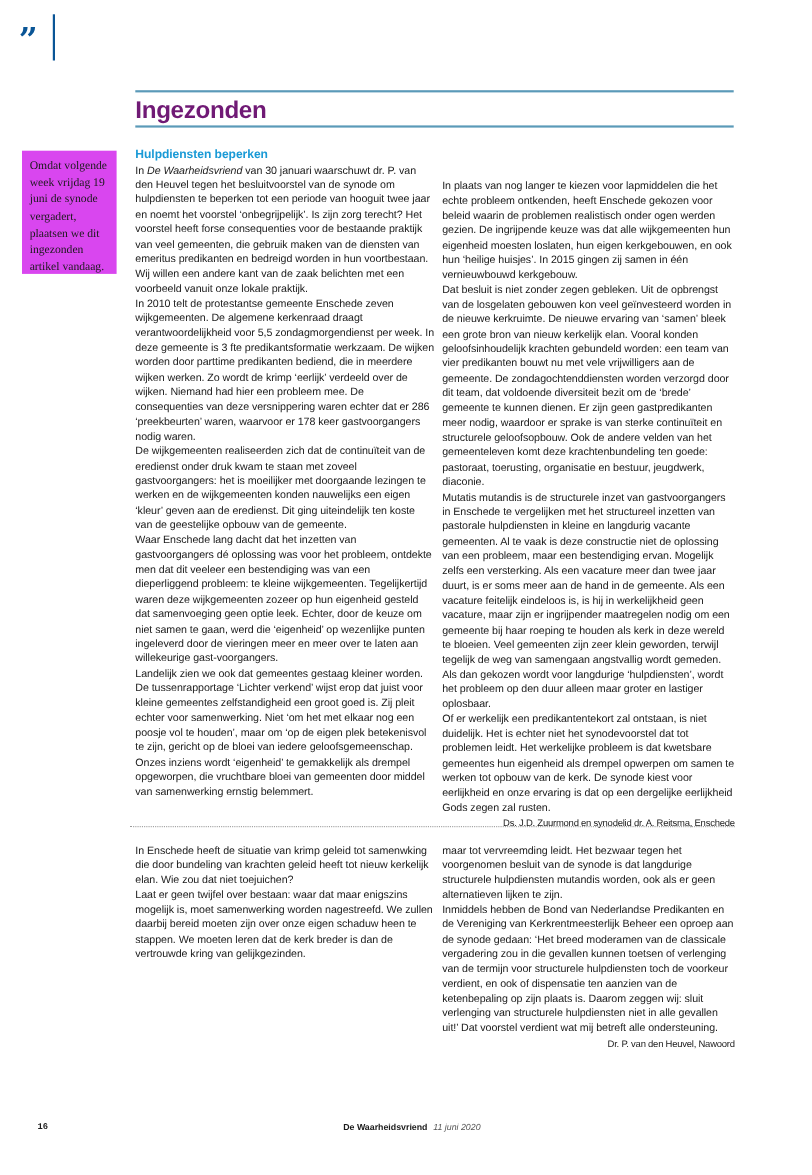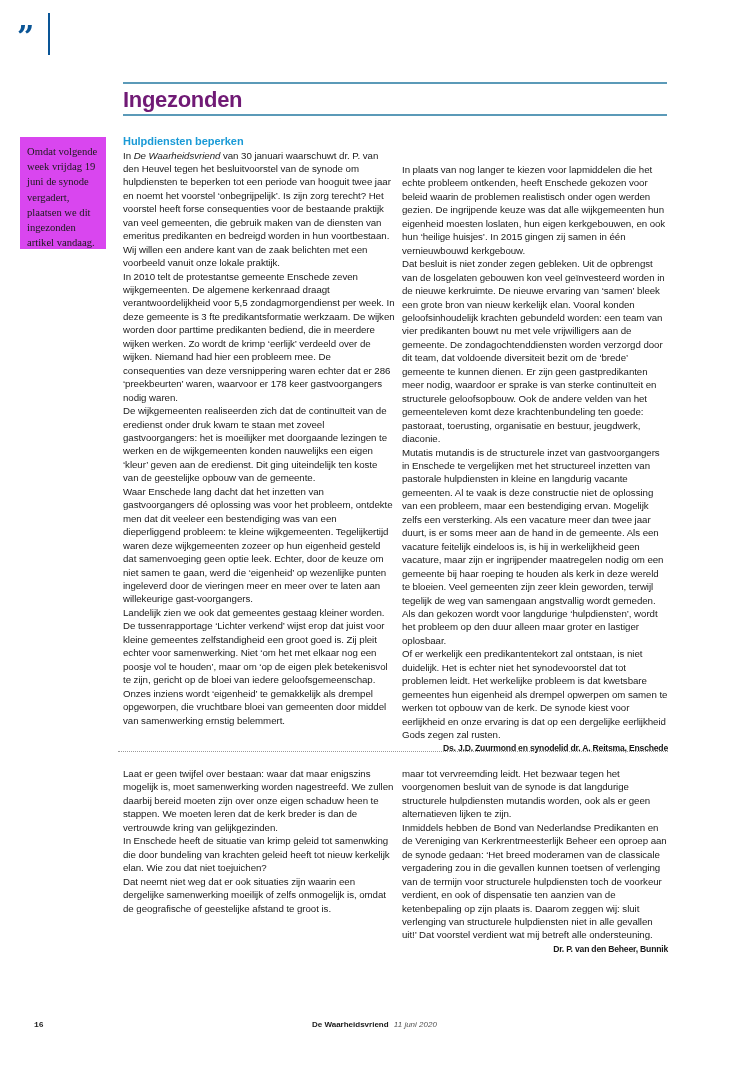--- a/index.html
+++ b/index.html
@@ -18,21 +18,21 @@
                   font-size: 10.6px; line-height: 15.2px; color: #1a1a1a; }
   .col { position: absolute; font-family: "Liberation Sans", sans-serif; font-size: 9.7px; line-height: 13.45px;
          color: #1a1a1a; letter-spacing: -0.05px; }
   .col p { margin: 0; }
   .col1 { left: 123px; top: 135px; width: 272px; }
   .col2 { left: 402px; top: 135px; width: 266px; margin-top: 28px; }
   .col3 { left: 123px; top: 767px; width: 272px; }
   .col4 { left: 402px; top: 767px; width: 266px; }
   .subhead { font-family: "Liberation Sans", sans-serif; font-weight: bold; font-size: 11px; line-height: 13.5px;
              color: #1a9ad6; }
-  .signature { text-align: right; font-weight: bold; font-size: 8.6px; letter-spacing: -0.2px; margin-top: 1px !important; }
+  .signature { text-align: right; font-weight: normal; font-size: 8.6px; letter-spacing: -0.2px; margin-top: 1px !important; }
   .dotted-sep { position: absolute; left: 118px; top: 751px; width: 550px; height: 0;
                 border-top: 1px dotted #9a9a9a; }
   .footer-page { position: absolute; left: 34px; top: 1020px; font-family: Liberation Mono, monospace;
                  font-size: 8px; color: #1a1a1a; font-weight: bold; }
   .footer-pub { position: absolute; left: 312px; top: 1020px; font-family: Liberation Sans, sans-serif;
                 font-size: 8px; color: #1a1a1a; }
   .footer-pub .pub { font-weight: bold; }
   .footer-pub .date { font-style: italic; color: #555; margin-left: 3px; }
   em { font-style: italic; }
 </style>
@@ -63,28 +63,27 @@
   <p>In plaats van nog langer te kiezen voor lapmiddelen die het echte probleem ontkenden, heeft Enschede gekozen voor beleid waarin de problemen realistisch onder ogen werden gezien. De ingrijpende keuze was dat alle wijkgemeenten hun eigenheid moesten loslaten, hun eigen kerkgebouwen, en ook hun ‘heilige huisjes’. In 2015 gingen zij samen in één vernieuwbouwd kerkgebouw.</p>
   <p>Dat besluit is niet zonder zegen gebleken. Uit de opbrengst van de losgelaten gebouwen kon veel geïnvesteerd worden in de nieuwe kerkruimte. De nieuwe ervaring van ‘samen’ bleek een grote bron van nieuw kerkelijk elan. Vooral konden geloofsinhoudelijk krachten gebundeld worden: een team van vier predikanten bouwt nu met vele vrijwilligers aan de gemeente. De zondagochtenddiensten worden verzorgd door dit team, dat voldoende diversiteit bezit om de ‘brede’ gemeente te kunnen dienen. Er zijn geen gastpredikanten meer nodig, waardoor er sprake is van sterke continuïteit en structurele geloofsopbouw. Ook de andere velden van het gemeenteleven komt deze krachtenbundeling ten goede: pastoraat, toerusting, organisatie en bestuur, jeugdwerk, diaconie.</p>
   <p>Mutatis mutandis is de structurele inzet van gastvoorgangers in Enschede te vergelijken met het structureel inzetten van pastorale hulpdiensten in kleine en langdurig vacante gemeenten. Al te vaak is deze constructie niet de oplossing van een probleem, maar een bestendiging ervan. Mogelijk zelfs een versterking. Als een vacature meer dan twee jaar duurt, is er soms meer aan de hand in de gemeente. Als een vacature feitelijk eindeloos is, is hij in werkelijkheid geen vacature, maar zijn er ingrijpender maatregelen nodig om een gemeente bij haar roeping te houden als kerk in deze wereld te bloeien. Veel gemeenten zijn zeer klein geworden, terwijl tegelijk de weg van samengaan angstvallig wordt gemeden. Als dan gekozen wordt voor langdurige ‘hulpdiensten’, wordt het probleem op den duur alleen maar groter en lastiger oplosbaar.</p>
   <p>Of er werkelijk een predikantentekort zal ontstaan, is niet duidelijk. Het is echter niet het synodevoorstel dat tot problemen leidt. Het werkelijke probleem is dat kwetsbare gemeentes hun eigenheid als drempel opwerpen om samen te werken tot opbouw van de kerk. De synode kiest voor eerlijkheid en onze ervaring is dat op een dergelijke eerlijkheid Gods zegen zal rusten.</p>
   <p class="signature">Ds. J.D. Zuurmond en synodelid dr. A. Reitsma, Enschede</p>
 </div>
 
 <div class="dotted-sep"></div>
 
 <div class="col col3">
+  <p>In Enschede heeft de situatie van krimp geleid tot samenwking die door bundeling van krachten geleid heeft tot nieuw kerkelijk elan. Wie zou dat niet toejuichen?</p>
   <p>Laat er geen twijfel over bestaan: waar dat maar enigszins mogelijk is, moet samenwerking worden nagestreefd. We zullen daarbij bereid moeten zijn over onze eigen schaduw heen te stappen. We moeten leren dat de kerk breder is dan de vertrouwde kring van gelijkgezinden.</p>
-  <p>In Enschede heeft de situatie van krimp geleid tot samenwking die door bundeling van krachten geleid heeft tot nieuw kerkelijk elan. Wie zou dat niet toejuichen?</p>
-  <p>Dat neemt niet weg dat er ook situaties zijn waarin een dergelijke samenwerking moeilijk of zelfs onmogelijk is, omdat de geografische of geestelijke afstand te groot is.</p>
 </div>
 
 <div class="col col4" style="top:767px;">
   <p>maar tot vervreemding leidt. Het bezwaar tegen het voorgenomen besluit van de synode is dat langdurige structurele hulpdiensten mutandis worden, ook als er geen alternatieven lijken te zijn.</p>
   <p>Inmiddels hebben de Bond van Nederlandse Predikanten en de Vereniging van Kerkrentmeesterlijk Beheer een oproep aan de synode gedaan: ‘Het breed moderamen van de classicale vergadering zou in die gevallen kunnen toetsen of verlenging van de termijn voor structurele hulpdiensten toch de voorkeur verdient, en ook of dispensatie ten aanzien van de ketenbepaling op zijn plaats is. Daarom zeggen wij: sluit verlenging van structurele hulpdiensten niet in alle gevallen uit!’ Dat voorstel verdient wat mij betreft alle ondersteuning.</p>
-  <p class="signature">Dr. P. van den Beheer, Bunnik</p>
+  <p class="signature">Dr. P. van den Heuvel, Nawoord</p>
 </div>
 
 <div class="footer-page">16</div>
 <div class="footer-pub">
   <span class="pub">De Waarheidsvriend</span>
   <span class="date">11 juni 2020</span>
 </div>
 
 </body></html>

